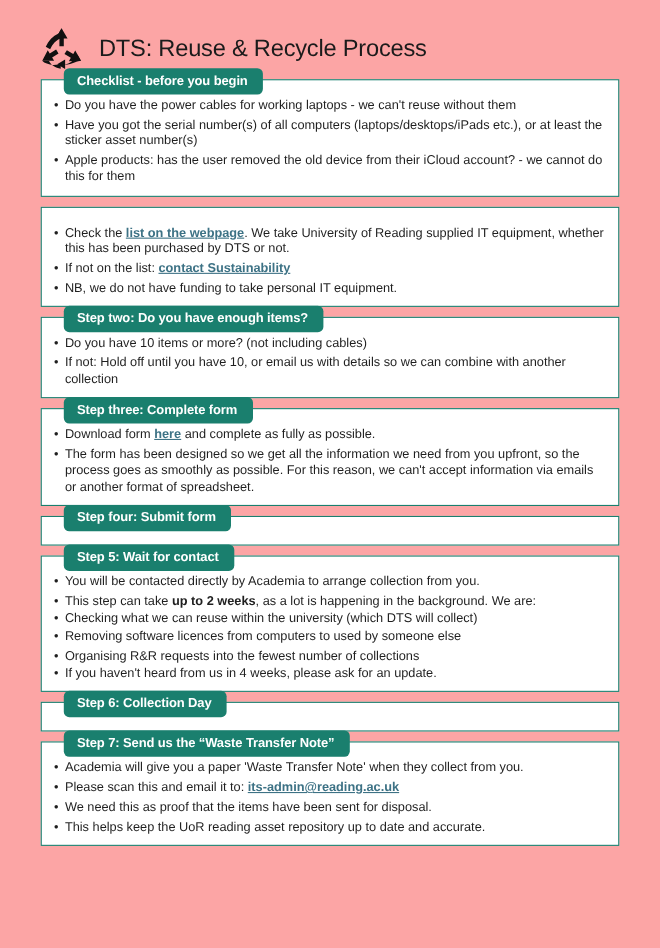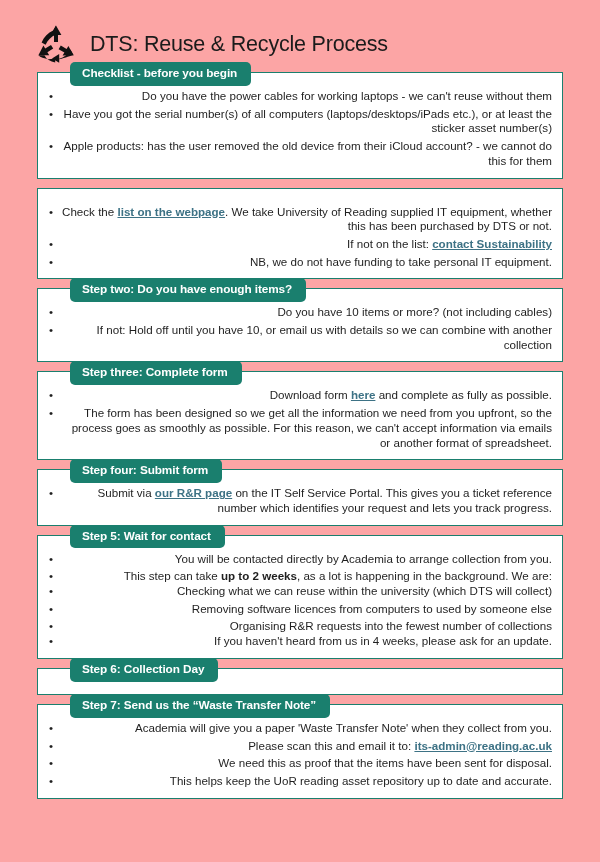--- a/index.html
+++ b/index.html
@@ -40,41 +40,40 @@
   .section {
     position: relative;
     border: 1.6px solid #1a7f6e;
     background: #ffffff;
     margin-bottom: 9px;
     padding: 16px 10px 9px 10px;
   }
   .pill {
     position: absolute;
     top: -11px;
-    left: 32px;
+    left: 20px;
     background: #1a7f6e;
     color: #ffffff;
     font-size: 11.8px;
     font-weight: bold;
     letter-spacing: -0.1px;
     line-height: 1;
     padding: 6px 14px 6px 12px;
     border-radius: 5px;
     white-space: nowrap;
   }
 
   ul.blist { list-style: none; margin: 0; padding: 0; }
   ul.blist li {
     position: relative;
     font-size: 11.6px;
     line-height: 14.7px;
     color: #1f1f1f;
     margin: 0 0 3px 0;
     padding-left: 11px;
-    text-align: right;
   }
   ul.blist li:last-child { margin-bottom: 0; }
   ul.blist li::before {
     content: "\2022";
     position: absolute;
     left: 1px; top: 0;
     color: #1f1f1f;
     font-size: 11.6px;
   }
   
@@ -145,23 +144,20 @@
     <div class="section">
       <div class="pill">Step three: Complete form</div>
       <ul class="blist ind-1">
         <li><span>Download form </span><a class="lnk">here</a><span> and complete as fully as possible.</span></li>
         <li>The form has been designed so we get all the information we need from you upfront, so the process goes as smoothly as possible. For this reason, we can't accept information via emails or another format of spreadsheet.</li>
       </ul>
     </div>
 
     <div class="section">
       <div class="pill">Step four: Submit form</div>
-      <ul class="blist ind-0">
-        <li><span>Submit via </span><a class="lnk">our R&amp;R page</a><span> on the IT Self Service Portal. This gives you a ticket reference number which identifies your request and lets you track progress.</span></li>
-      </ul>
     </div>
 
     <div class="section">
       <div class="pill">Step 5: Wait for contact</div>
       <ul class="blist ind-1">
         <li>You will be contacted directly by Academia to arrange collection from you.</li>
         <li><span>This step can take </span><strong>up to 2 weeks</strong><span>, as a lot is happening in the background. We are:</span></li>
       </ul>
       <ul class="blist ind-sub">
         <li>Checking what we can reuse within the university (which DTS will collect)</li>

